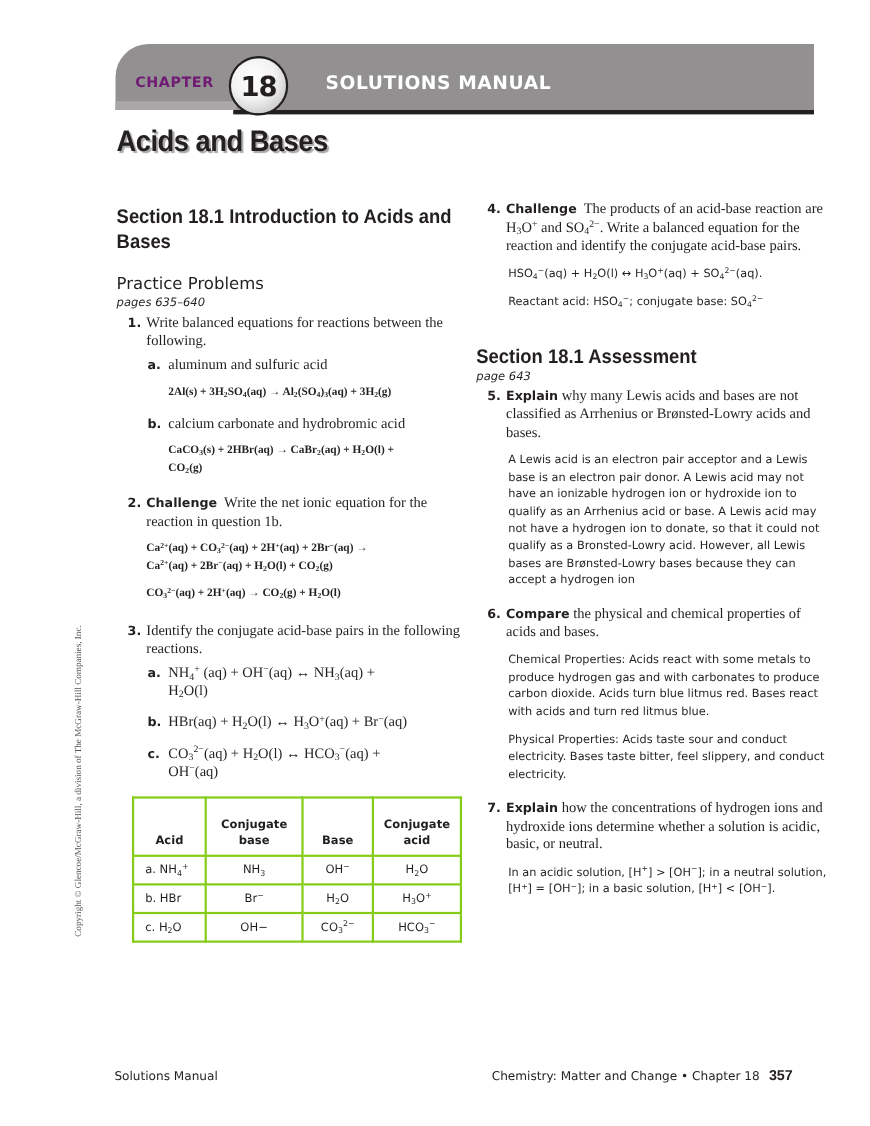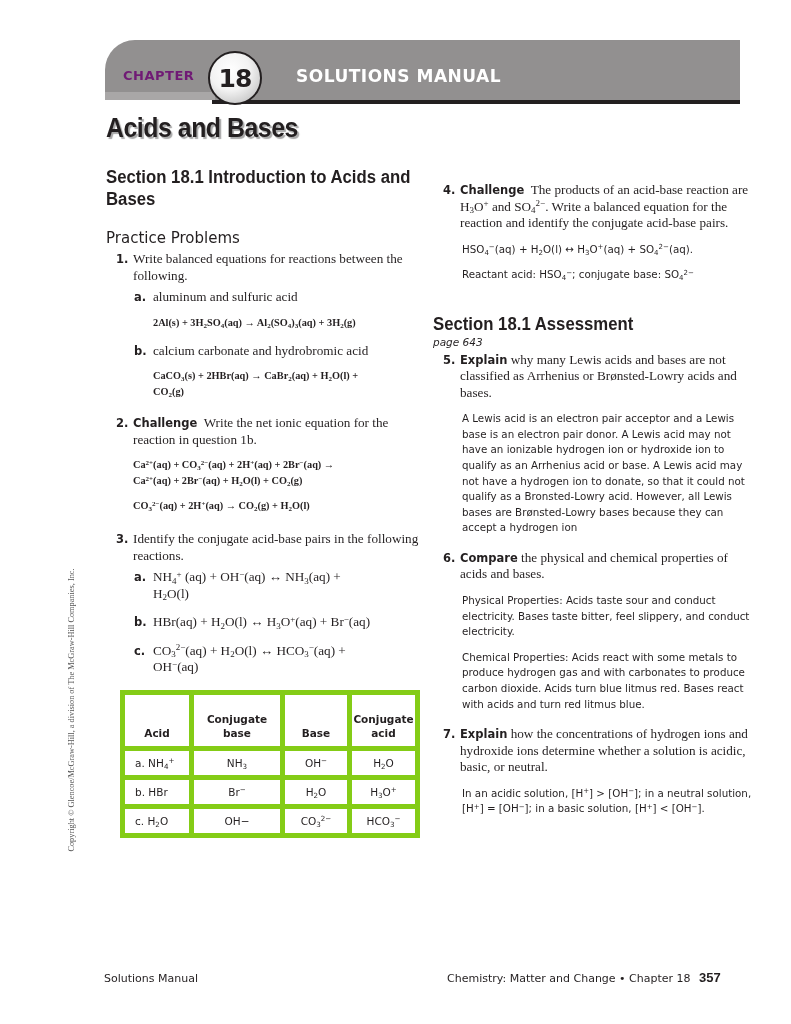--- a/index.html
+++ b/index.html
@@ -12,38 +12,38 @@
   
   .banner { left: 105px; top: 40px; width: 635px; height: 60px; background: #929090; border-top-left-radius: 30px; }
   .banner-lower-left { left: 105px; top: 92px; width: 110px; height: 8px; background: #a9a7a7; }
   .banner-underline { left: 212px; top: 100px; width: 528px; height: 4px; background: #231f20; }
   .chapter-label { left: 123px; top: 68px; font-family: "DejaVu Sans", sans-serif; font-weight: bold; font-size: 13px; color: #701a75; letter-spacing: 0.5px; }
   .chapter-circle { left: 208px; top: 51px; width: 54px; height: 54px; border-radius: 50%; background: radial-gradient(circle at 40% 35%, #ffffff 0%, #f2f2f2 45%, #c9c9c9 80%, #8d8d8d 100%); border: 2px solid #231f20; box-sizing: border-box; display: flex; align-items: center; justify-content: center; font-family: "DejaVu Sans", sans-serif; font-weight: bold; font-size: 25px; color: #231f20; letter-spacing: -1px; }
   .manual-label { left: 296px; top: 66px; font-family: "DejaVu Sans", sans-serif; font-weight: bold; font-size: 17px; color: #ffffff; letter-spacing: 0.5px; }
 
   .page-title { left: 106px; top: 113px; font-family: "Liberation Sans", sans-serif; font-weight: bold; font-size: 27px; letter-spacing: -0.5px; color: #231f20; text-shadow: 2px 2px 1px #a8a8a8; transform: scaleX(0.92); transform-origin: left; }
 
-  .col-left { left: 106px; top: 166px; width: 320px; }
+  .col-left { left: 106px; top: 186px; width: 320px; }
   .col-right { left: 433px; top: 182px; width: 320px; }
 
   .sec-title { font-family: "Liberation Sans", sans-serif; font-weight: bold; font-size: 18px; line-height: 22px; transform: scaleX(0.93); transform-origin: left; width: 340px; }
   .pages { font-family: "DejaVu Sans", sans-serif; font-style: italic; font-size: 10.5px; line-height: 14px; }
   .sub-title { font-family: "DejaVu Sans", sans-serif; font-size: 15px; line-height: 20px; margin-top: 18px; }
 
   .q { position: relative; font-size: 13.2px; line-height: 16.5px; padding-left: 27px; margin-top: 5px; }
   .q .num { position: absolute; left: 10px; top: 0; font-family: "DejaVu Sans", sans-serif; font-weight: bold; font-size: 11.5px; }
   .q .kw { font-family: "DejaVu Sans", sans-serif; font-weight: bold; font-size: 11.5px; }
   .sub-q { position: relative; padding-left: 47px; font-size: 13.2px; line-height: 16.5px; margin-top: 5px; }
   .sub-q .letter { position: absolute; left: 28px; top: 0; font-family: "DejaVu Sans", sans-serif; font-weight: bold; font-size: 11.5px; }
   .ans { font-family: Liberation Serif, serif; font-weight: bold; font-size: 10.3px; line-height: 16px; padding-left: 47px; margin-top: 9px; }
   .ans-r { font-family: "DejaVu Sans", sans-serif; font-weight: normal; font-size: 10.3px; line-height: 15.6px; padding-left: 29px; margin-top: 10px; }
 
   
   table.cab { border-collapse: collapse; margin-top: 14px; margin-left: 14px; width: 300px; font-family: "DejaVu Sans", sans-serif; font-size: 10.5px; }
-  table.cab th, table.cab td { border: 5px solid #84cc16; text-align: center; }
+  table.cab th, table.cab td { border: 2px solid #84cc16; text-align: center; }
   table.cab th { font-weight: bold; height: 44px; vertical-align: bottom; padding-bottom: 6px; line-height: 14px; }
   table.cab td { height: 22px; }
   table.cab td.first { text-align: left; padding-left: 10px; }
   table.cab { border: 1.5px solid #231f20; }
 
   .copyright { left: 63px; top: 565px; width: 16px; height: 290px; }
   .copyright span { position: absolute; left: 50%; top: 50%; white-space: nowrap; font-family: "Liberation Serif", serif; font-size: 8.3px; color: #555; transform: translate(-50%, -50%) rotate(-90deg); }
 
   .footer-left { left: 104px; top: 972px; font-family: "DejaVu Sans", sans-serif; font-size: 11px; }
   .footer-right { left: 447px; top: 972px; font-family: "DejaVu Sans", sans-serif; font-size: 11px; text-align: right; }
@@ -58,20 +58,21 @@
 <div class="abs chapter-label">CHAPTER</div>
 <div class="abs chapter-circle">18</div>
 <div class="abs manual-label">SOLUTIONS MANUAL</div>
 
 <div class="abs page-title">Acids and Bases</div>
 
 <div class="abs col-left">
   <div class="sec-title">Section 18.1 Introduction to Acids and Bases</div>
 
   <div class="sub-title">Practice Problems</div>
+  <div class="pages">pages 635–640</div>
 
   <div class="q" style="margin-top:3px;">
     <span class="num">1.</span>
     <span>Write balanced equations for reactions between the following.</span>
   </div>
   <div class="sub-q">
     <span class="letter">a.</span>
     <span>aluminum and sulfuric acid</span>
   </div>
   <div class="ans">2Al(s) + 3H<sub>2</sub>SO<sub>4</sub>(aq) → Al<sub>2</sub>(SO<sub>4</sub>)<sub>3</sub>(aq) + 3H<sub>2</sub>(g)</div>
@@ -154,22 +155,22 @@
     <span class="kw">Explain</span>
     <span>why many Lewis acids and bases are not classified as Arrhenius or Brønsted-Lowry acids and bases.</span>
   </div>
   <div class="ans-r">A Lewis acid is an electron pair acceptor and a Lewis base is an electron pair donor. A Lewis acid may not have an ionizable hydrogen ion or hydroxide ion to qualify as an Arrhenius acid or base. A Lewis acid may not have a hydrogen ion to donate, so that it could not qualify as a Bronsted-Lowry acid. However, all Lewis bases are Brønsted-Lowry bases because they can accept a hydrogen ion</div>
 
   <div class="q" style="margin-top:14px;">
     <span class="num">6.</span>
     <span class="kw">Compare</span>
     <span>the physical and chemical properties of acids and bases.</span>
   </div>
+  <div class="ans-r">Chemical Properties: Acids react with some metals to produce hydrogen gas and with carbonates to produce carbon dioxide. Acids turn blue litmus red. Bases react with acids and turn red litmus blue.</div>
   <div class="ans-r">Physical Properties: Acids taste sour and conduct electricity. Bases taste bitter, feel slippery, and conduct electricity.</div>
-  <div class="ans-r">Chemical Properties: Acids react with some metals to produce hydrogen gas and with carbonates to produce carbon dioxide. Acids turn blue litmus red. Bases react with acids and turn red litmus blue.</div>
 
   <div class="q" style="margin-top:14px;">
     <span class="num">7.</span>
     <span class="kw">Explain</span>
     <span>how the concentrations of hydrogen ions and hydroxide ions determine whether a solution is acidic, basic, or neutral.</span>
   </div>
   <div class="ans-r">In an acidic solution, [H<sup>+</sup>] &gt; [OH<sup>−</sup>]; in a neutral solution, [H<sup>+</sup>] = [OH<sup>−</sup>]; in a basic solution, [H<sup>+</sup>] &lt; [OH<sup>−</sup>].</div>
 </div>
 
 <div class="abs copyright">

